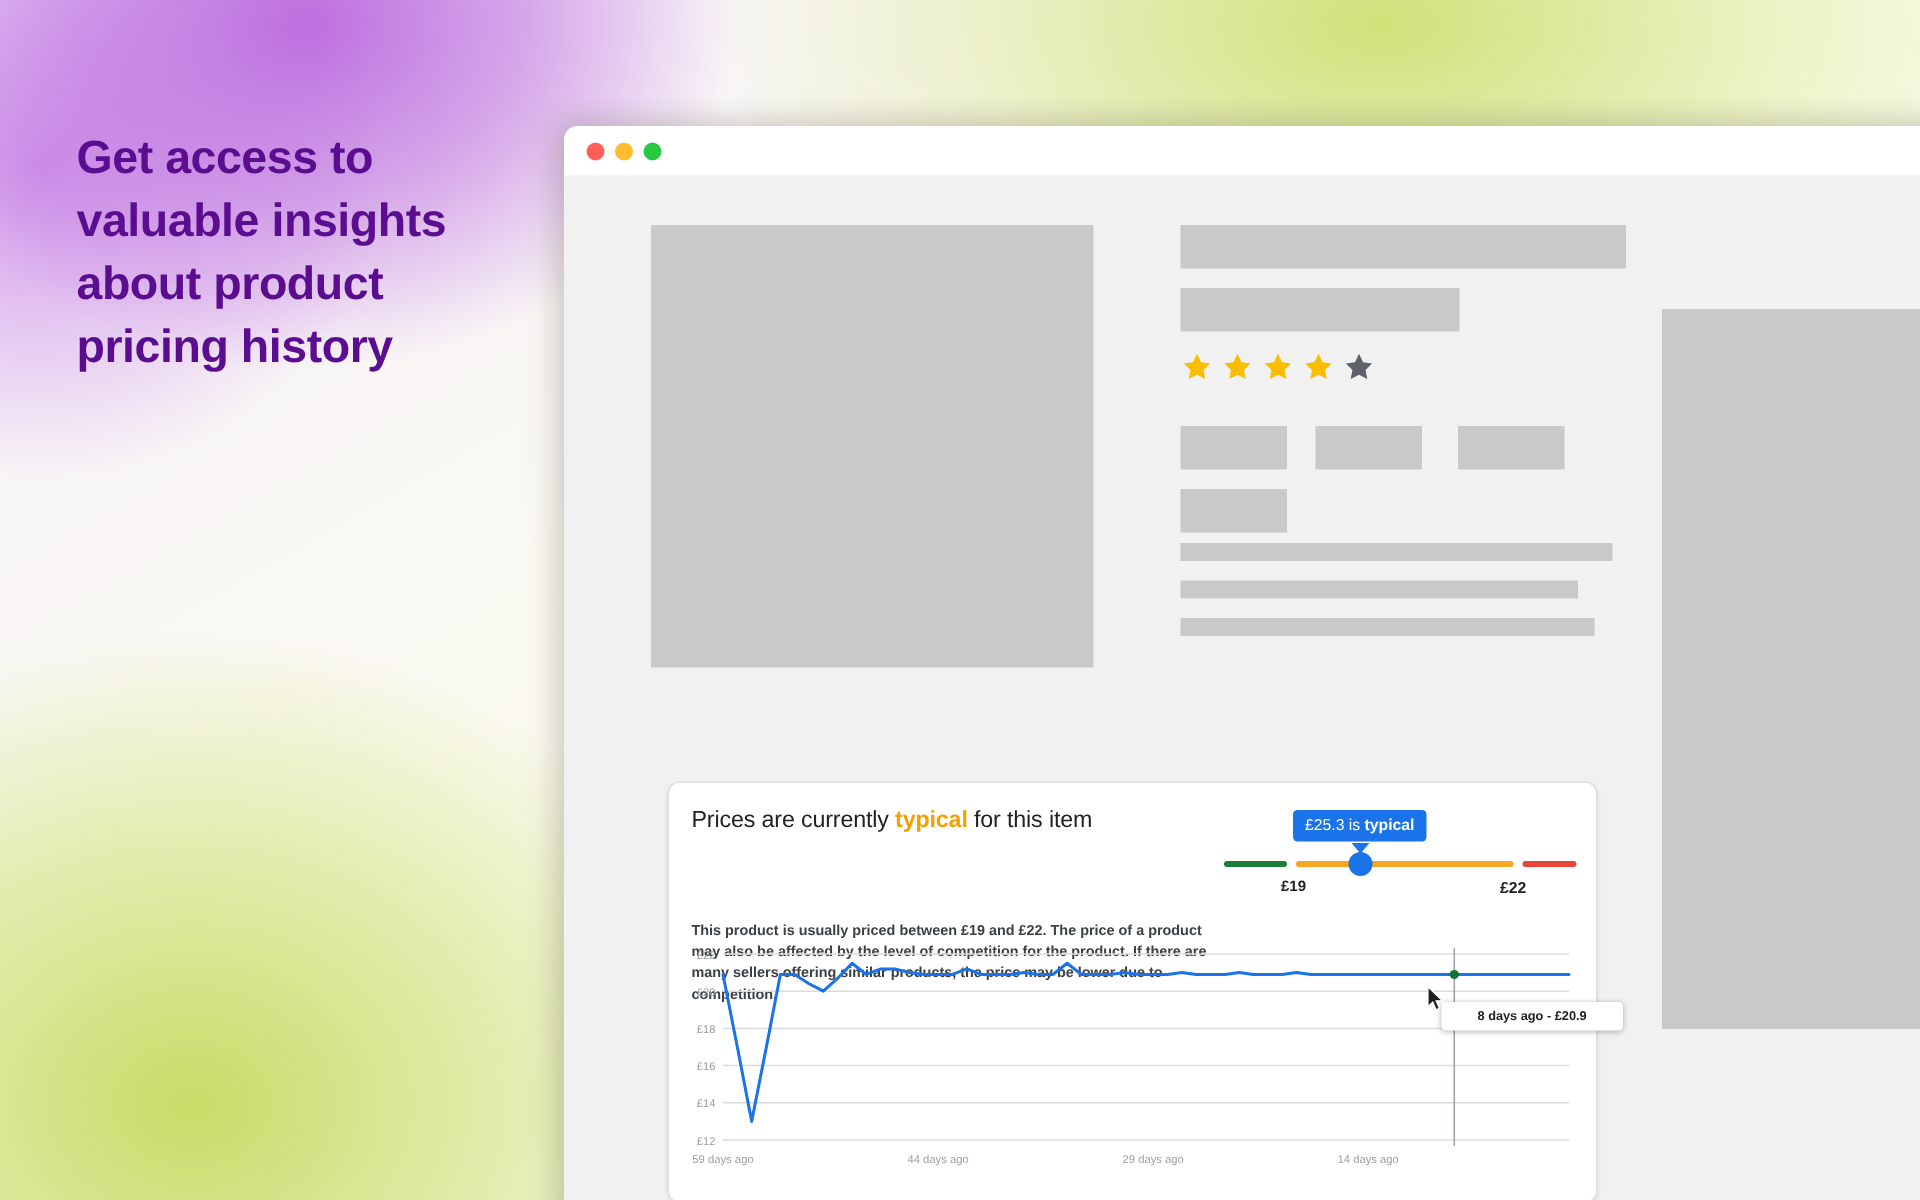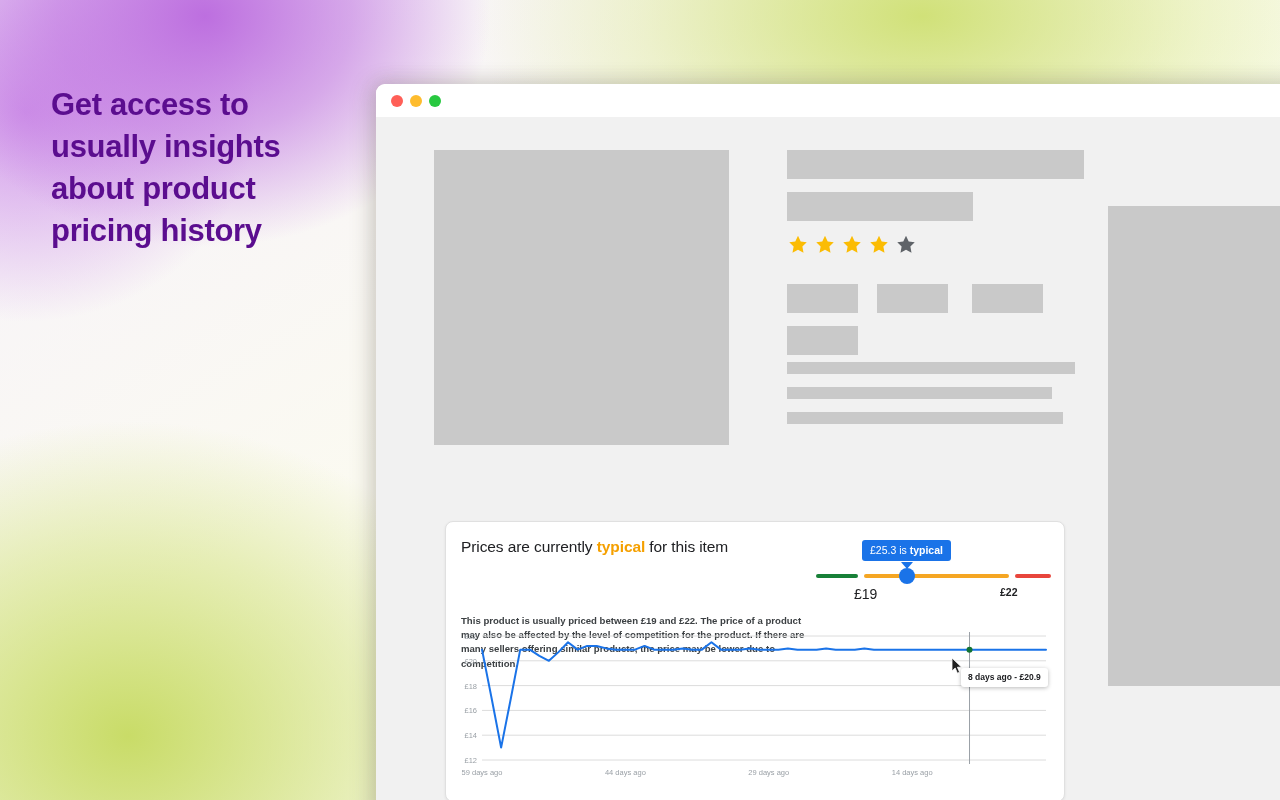--- a/index.html
+++ b/index.html
@@ -172,55 +172,55 @@
 
   #slider-thumb {
     position: absolute;
     left: 83px;
     top: 28px;
     width: 16px; height: 16px;
     background: #1a73e8;
     border-radius: 50%;
   }
 
-  #label-low  { position: absolute; left: 38px;  top: 46px; font-size: 14px; font-weight: normal; color: #202124; }
+  #label-low  { position: absolute; left: 38px;  top: 46px; font-size: 10px; font-weight: bold; color: #202124; }
   #label-high { position: absolute; left: 184px; top: 46px; font-size: 10.5px; font-weight: bold; color: #202124; }
 
   
   #price-chart { position: absolute; left: 8px; top: 108px; width: 600px; height: 165px; }
   #chart-svg { display: block; }
 
   .grid-line  { stroke: #dcdcdc; stroke-width: 1; }
   .axis-label { fill: #9aa0a6; font-size: 7.5px; font-family: "Liberation Sans", sans-serif; }
   .price-line { fill: none; stroke: #1a73e8; stroke-width: 2; stroke-linejoin: round; stroke-linecap: round; }
   .crosshair  { stroke: #9aa0a6; stroke-width: 1; }
 
   #chart-tooltip {
     position: absolute;
     left: 507px;
     top: 38px;
     background: #ffffff;
     border-radius: 3px;
     box-shadow: 0 1px 4px rgba(0,0,0,0.28);
-    padding: 4px 7px 5px;
+    padding: 4px 24px 5px;
     font-size: 8.5px;
     font-weight: bold;
     color: #202124;
     white-space: nowrap;
   }
 
   #mouse-cursor { position: absolute; left: 498px; top: 28px; width: 12px; height: 17px; }
 </style>
 </head>
 <body>
 
 <div id="backdrop"></div>
 
 <h1 id="headline">Get access to
-usually insights
+valuable insights
 about product
 pricing history</h1>
 
 <div id="browser-window">
 
   <div id="titlebar">
     <span class="dot red"></span>
     <span class="dot yellow"></span>
     <span class="dot green"></span>
   </div>

